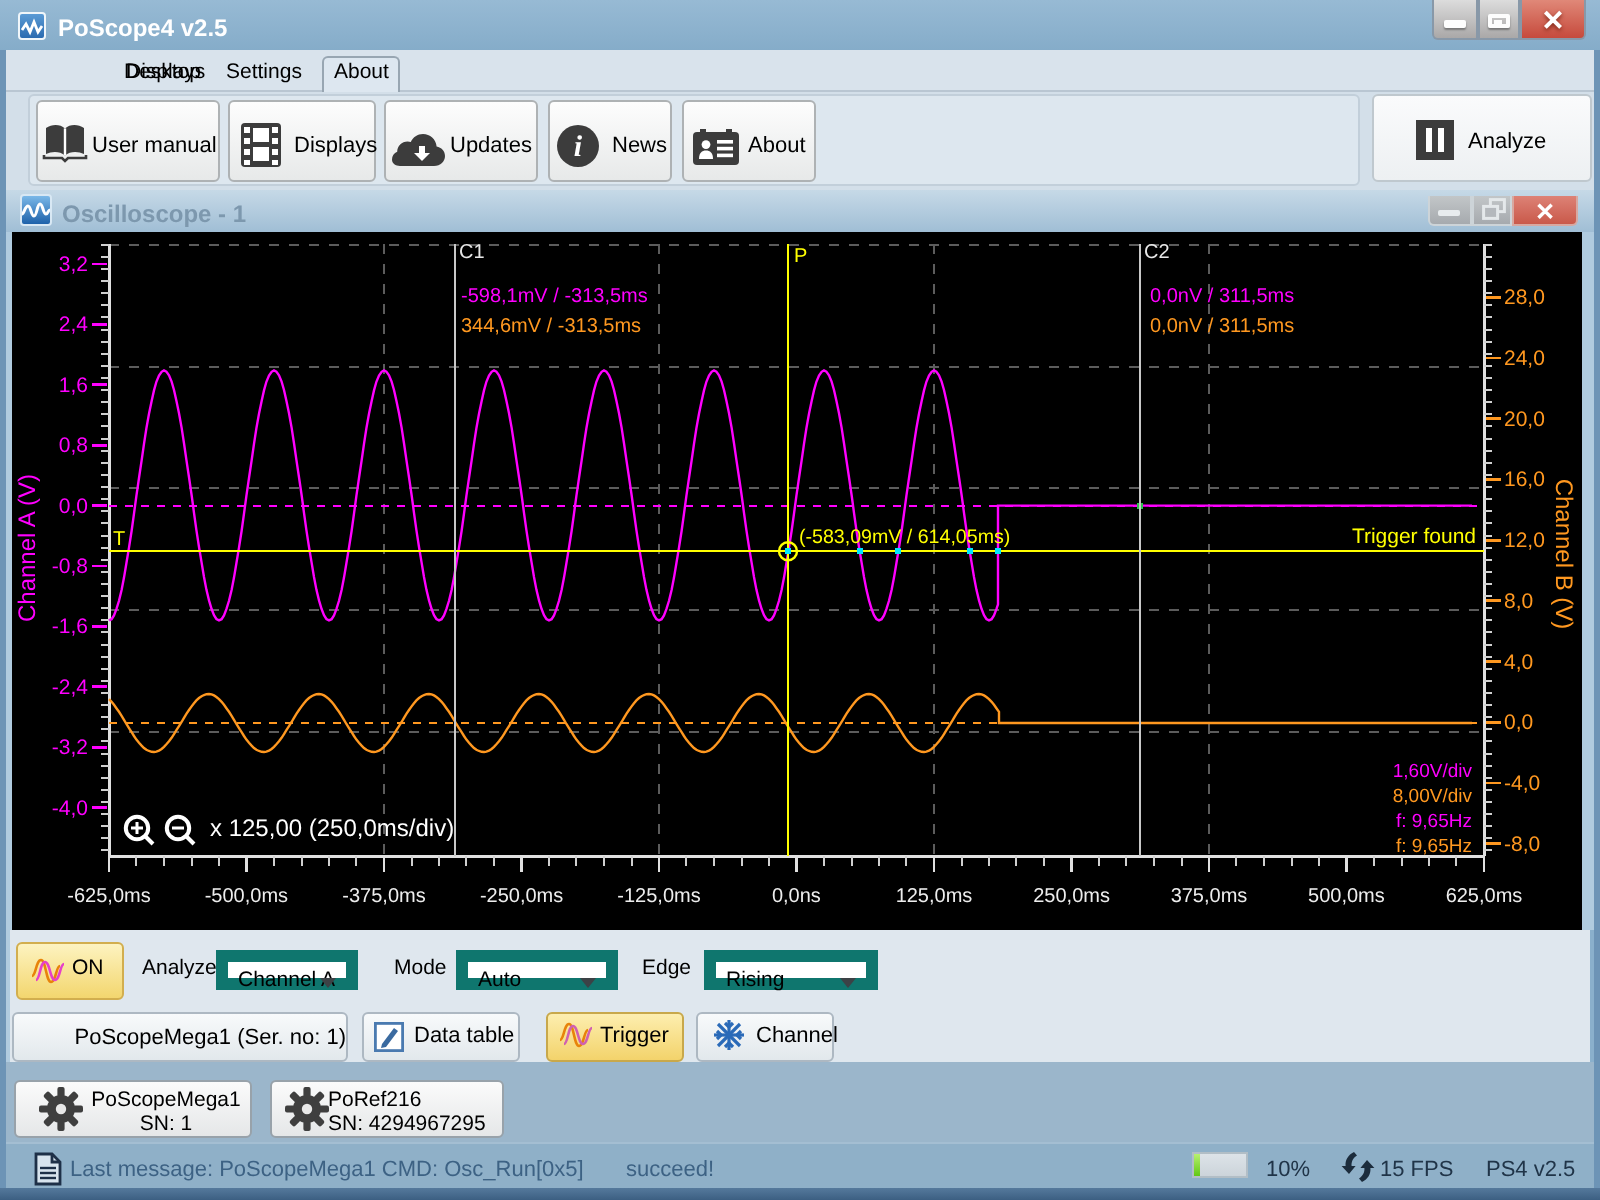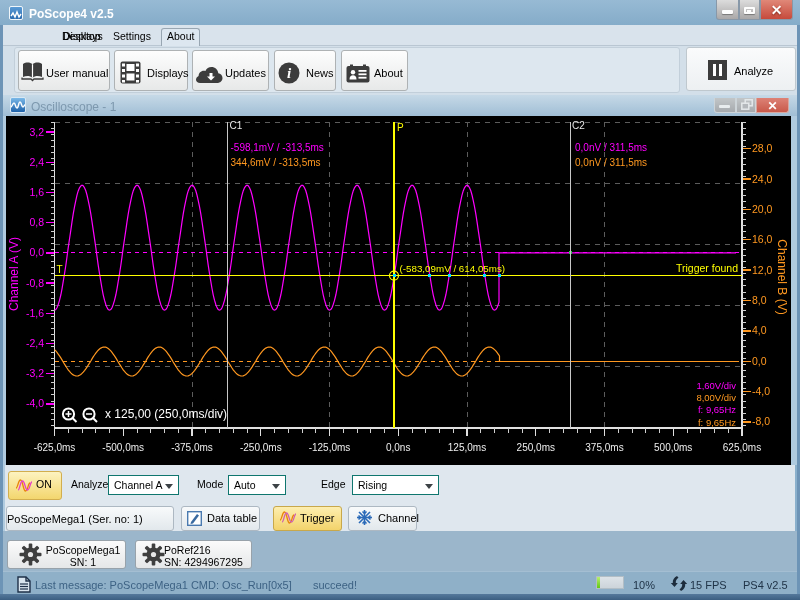--- a/index.html
+++ b/index.html
@@ -17,29 +17,29 @@
 #abouttab{left:161px;top:28px;width:39px;height:18px;background:#dde7f0;border:1px solid #98a6b2;border-bottom:none;border-radius:3px 3px 0 0;}
 
 #toolbar{left:3px;top:46px;width:794px;height:49px;background:#d3dfe9;}
 #toolpanel{left:14px;top:47px;width:666px;height:46px;background:#dde7ef;border:1px solid #c2cfda;border-radius:3px;}
 .tbtn{top:50px;height:41px;background:linear-gradient(#fdfdfd,#e7e9e9);border:1px solid #aeb2b4;border-radius:3px;font-size:11px;color:#000;}
 .tlabel{position:absolute;white-space:nowrap;}
 #analyze{left:686px;top:47px;width:110px;height:44px;background:linear-gradient(#fafbfc,#edf0f2);border:1px solid #bfc8ce;border-radius:3px;}
 
 #oscbar{left:3px;top:95px;width:794px;height:21px;background:linear-gradient(#c6d9e7,#a0bed5);}
 #oscicon{left:10px;top:97px;width:16px;height:16px;background:linear-gradient(#7ab8e8,#1e62aa);border:1px solid #d8e8f4;border-radius:2px;}
-#osctext{left:31px;top:100px;font-size:12px;font-weight:normal;color:#7d98ae;}
+#osctext{left:31px;top:100px;font-size:12px;font-weight:bold;color:#7d98ae;}
 
 #scopefillL{left:3px;top:116px;width:3px;height:415px;background:#b0cbdf;}
 #scopefillR{left:791px;top:116px;width:6px;height:349px;background:#b0cbdf;}
 
 #ctrlarea{left:5px;top:465px;width:790px;height:66px;background:#dfe7ee;}
 #onbtn{left:8px;top:471px;width:54px;height:29px;background:linear-gradient(#fdf3c0,#f3d66e);border:1px solid #d2ae4e;border-radius:3px;}
 .clabel{font-size:10.5px;color:#000;}
-.dd{height:20px;background:#fff;border:1px solid #0f766e;font-size:10.5px;color:#000;text-align:right;}
+.dd{height:20px;background:#fff;border:6px solid #0f766e;font-size:10.5px;color:#000;text-align:right;}
 .ddarrow{position:absolute;right:5px;top:8px;width:0;height:0;border-left:4.5px solid transparent;border-right:4.5px solid transparent;border-top:5px solid #3c4246;}
 .tab{top:506px;height:25px;background:linear-gradient(#f8fafb,#e2e8ec);border:1px solid #adb8c2;border-radius:3px;font-size:11px;color:#000;}
 #trigtab{background:linear-gradient(#fdeeaf,#f3d36b);border:1px solid #c8a84b;}
 
 #devrow{left:3px;top:531px;width:794px;height:40px;background:#9bb6cb;}
 .devbtn{top:540px;height:29px;background:linear-gradient(#fbfbfb,#e5e7e8);border:1px solid #98a2aa;border-radius:3px;text-align:center;font-size:10.5px;color:#000;}
 
 #statusbar{left:3px;top:571px;width:794px;height:23px;background:#8fb0c8;border-top:1px solid #a4bed2;}
 .stext{font-size:11px;color:#3d6284;}
 .srtext{font-size:11px;color:#203448;}
@@ -433,31 +433,31 @@
   <path d="M0,10 C2,10 2,2 4.5,2 C7,2 7,13 9.5,13 C12,13 12,5 14,5" fill="none" stroke="#e8830a" stroke-width="1.3"></path>
   <path d="M2,12 C4,12 4,3 6.5,3 C9,3 9,12 11.5,12 C14,12 14,4 16,4" fill="none" stroke="#e640c8" stroke-width="1.3"></path>
 </svg>
 <div class="abs clabel" style="left:36px;top:478px;">ON</div>
 <div class="abs clabel" style="left:71px;top:478px;">Analyze</div>
 <div class="abs dd" style="left:108px;top:475px;width:71px;">
     <span style="position:absolute;left:5px;top:3px;">Channel A</span>
     <span class="ddarrow"></span>
   </div>
 <div class="abs clabel" style="left:197px;top:478px;">Mode</div>
-<div class="abs dd" style="left:228px;top:475px;width:58px;">
+<div class="abs dd" style="left:228px;top:475px;width:81px;">
     <span style="position:absolute;left:5px;top:3px;">Auto</span>
     <span class="ddarrow"></span>
   </div>
 <div class="abs clabel" style="left:321px;top:478px;">Edge</div>
 <div class="abs dd" style="left:352px;top:475px;width:87px;">
     <span style="position:absolute;left:5px;top:3px;">Rising</span>
     <span class="ddarrow"></span>
   </div>
 
-<div class="abs tab" style="left:6px;width:168px;text-align:left;"><span style="position:relative;top:6px;">PoScopeMega1 (Ser. no: 1)</span></div>
+<div class="abs tab" style="left:6px;width:168px;text-align:right;"><span style="position:relative;top:6px;">PoScopeMega1 (Ser. no: 1)</span></div>
 <div class="abs tab" style="left:181px;width:79px;"></div>
 <div class="abs tab" id="trigtab" style="left:273px;width:69px;"></div>
 <div class="abs tab" style="left:348px;width:69px;"></div>
 <svg class="abs" style="left:187px;top:511px;" width="15" height="15" viewBox="0 0 15 15">
   <rect x="0.7" y="0.7" width="13.6" height="13.6" fill="#fff" stroke="#4a7ab0" stroke-width="1.4"></rect>
   <path d="M4,11 L10,3 L12,4.5 L6,12.5 L3.5,13 Z" fill="#3a6aa0"></path>
 </svg>
 <div class="abs" style="left:207px;top:512px;font-size:11px;">Data table</div>
 <svg class="abs" style="left:280px;top:510px;" width="17" height="15" viewBox="0 0 17 15">
   <path d="M0,10 C2,10 2,2 4.5,2 C7,2 7,13 9.5,13 C12,13 12,5 14,5" fill="none" stroke="#e8830a" stroke-width="1.3"></path>

